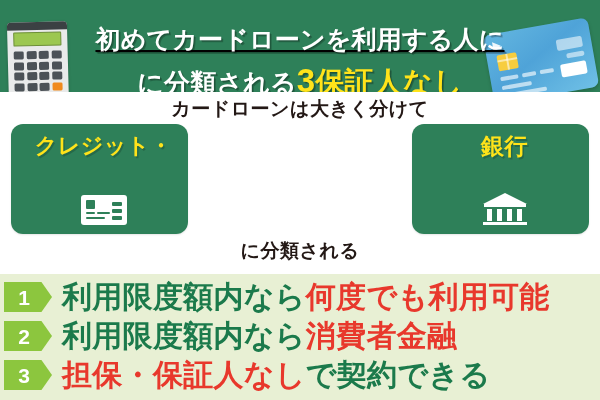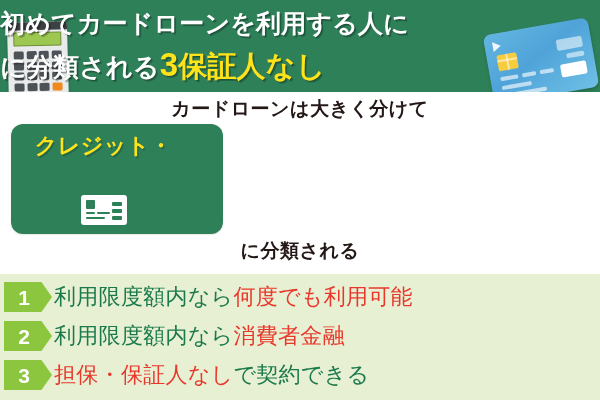--- a/index.html
+++ b/index.html
@@ -25,23 +25,25 @@
     left: 0;
     top: 0;
     width: 600px;
     height: 92px;
     background: #2e8059;
     overflow: hidden;
   }
   .header-titles {
     position: absolute;
     left: 0;
-    top: 3px;
-    width: 600px;
+    top: 19px;
+    width: 600px;
+    text-align: center;
     z-index: 4;
+    text-decoration: underline;
   }
   .title-line {
     font-size: 25px;
     font-weight: bold;
     color: #ffffff;
     line-height: 41px;
     letter-spacing: 0.2px;
     white-space: nowrap;
     text-shadow:
       2px 2px 0 rgba(0,0,0,0.22),
@@ -209,21 +211,21 @@
 
   .cards {
     position: absolute;
     left: 11px;
     top: 32px;
     width: 578px;
     display: flex;
     justify-content: space-between;
   }
   .cat-card {
-    width: 212px;
+    width: 177px;
     height: 110px;
     background: #2e8059;
     border-radius: 12px;
     position: relative;
     box-shadow: 0 1px 2px rgba(0,0,0,0.10);
   }
   .cat-label {
     position: absolute;
     left: 0;
     top: 9px;
@@ -379,23 +381,23 @@
     flex: 0 0 auto;
   }
   .num-badge span {
     font-size: 21px;
     font-weight: bold;
     color: #ffffff;
     margin-right: 8px;
     line-height: 1;
   }
   .row-text {
-    margin-left: 2px;
-    font-size: 22px;
-    font-weight: normal;
+    margin-left: 10px;
+    font-size: 30px;
+    font-weight: bold;
     letter-spacing: 0.3px;
     white-space: nowrap;
     line-height: 1;
   }
   .tx-green { color: #1b7a4b; }
   .tx-red { color: #e8382c; }
 </style>
 </head>
 <body>
 
@@ -463,20 +465,36 @@
             <div class="mc-l mc-l1"></div>
             <div class="mc-l mc-l2"></div>
             <div class="mc-l mc-l3"></div>
             <div class="mc-l mc-r1"></div>
             <div class="mc-l mc-r2"></div>
             <div class="mc-l mc-r3"></div>
           </div>
         </div>
       </div>
 
+      <div class="cat-card">
+        <div class="cat-label">銀行</div>
+        <div class="cat-icon">
+          <div class="bank-icon">
+            <div class="bank-roof"></div>
+            <div class="bank-base"></div>
+            <div class="bank-cols">
+              <div class="bank-col"></div>
+              <div class="bank-col"></div>
+              <div class="bank-col"></div>
+              <div class="bank-col"></div>
+            </div>
+            <div class="bank-floor"></div>
+          </div>
+        </div>
+      </div>
 
 
     </div>
 
     <div class="footnote">に分類される</div>
   </div>
 
   <div class="bottom">
 
     <div class="list-row row-1">

